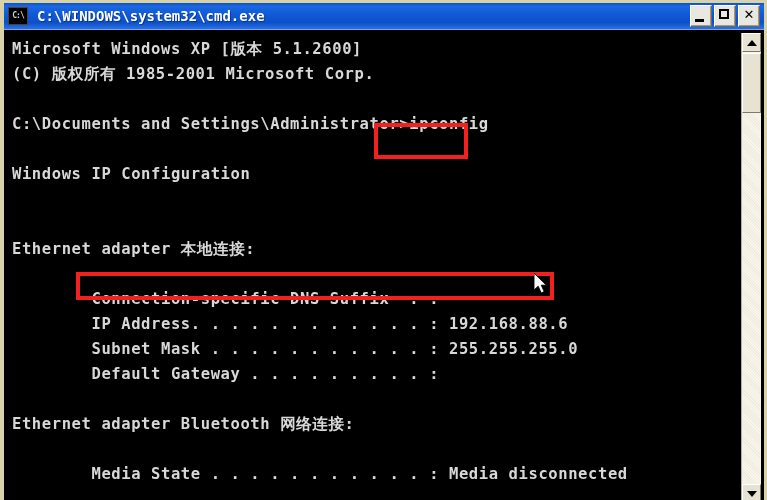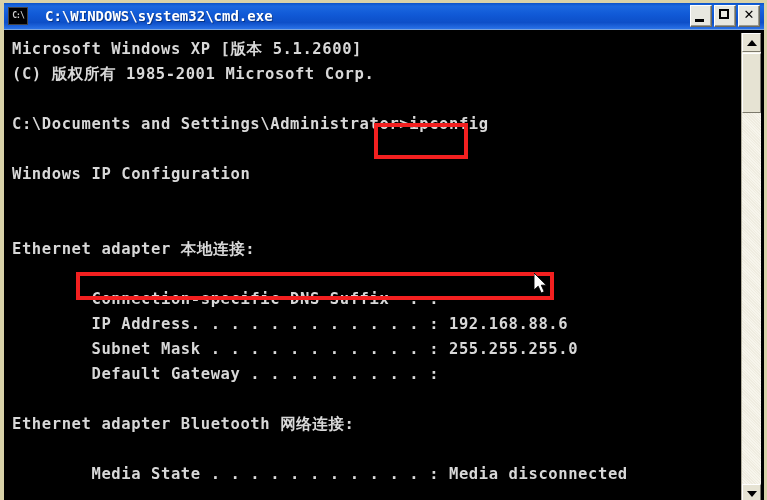--- a/index.html
+++ b/index.html
@@ -54,21 +54,21 @@
     flex: 0 0 auto;
     overflow: hidden;
     font-family: "DejaVu Sans Mono", monospace;
     font-weight: bold;
   }
   #title-text {
     color: #ffffff;
     font-family: "DejaVu Sans Mono", monospace;
     font-size: 14px;
     font-weight: bold;
-    margin-left: 17px;
+    margin-left: 9px;
     white-space: nowrap;
     letter-spacing: 0px;
     text-shadow: 1px 1px 0 rgba(0,0,0,0.35);
   }
   #window-buttons {
     margin-left: auto;
     display: flex;
     gap: 2px;
     align-items: center;
     padding-right: 2px;

